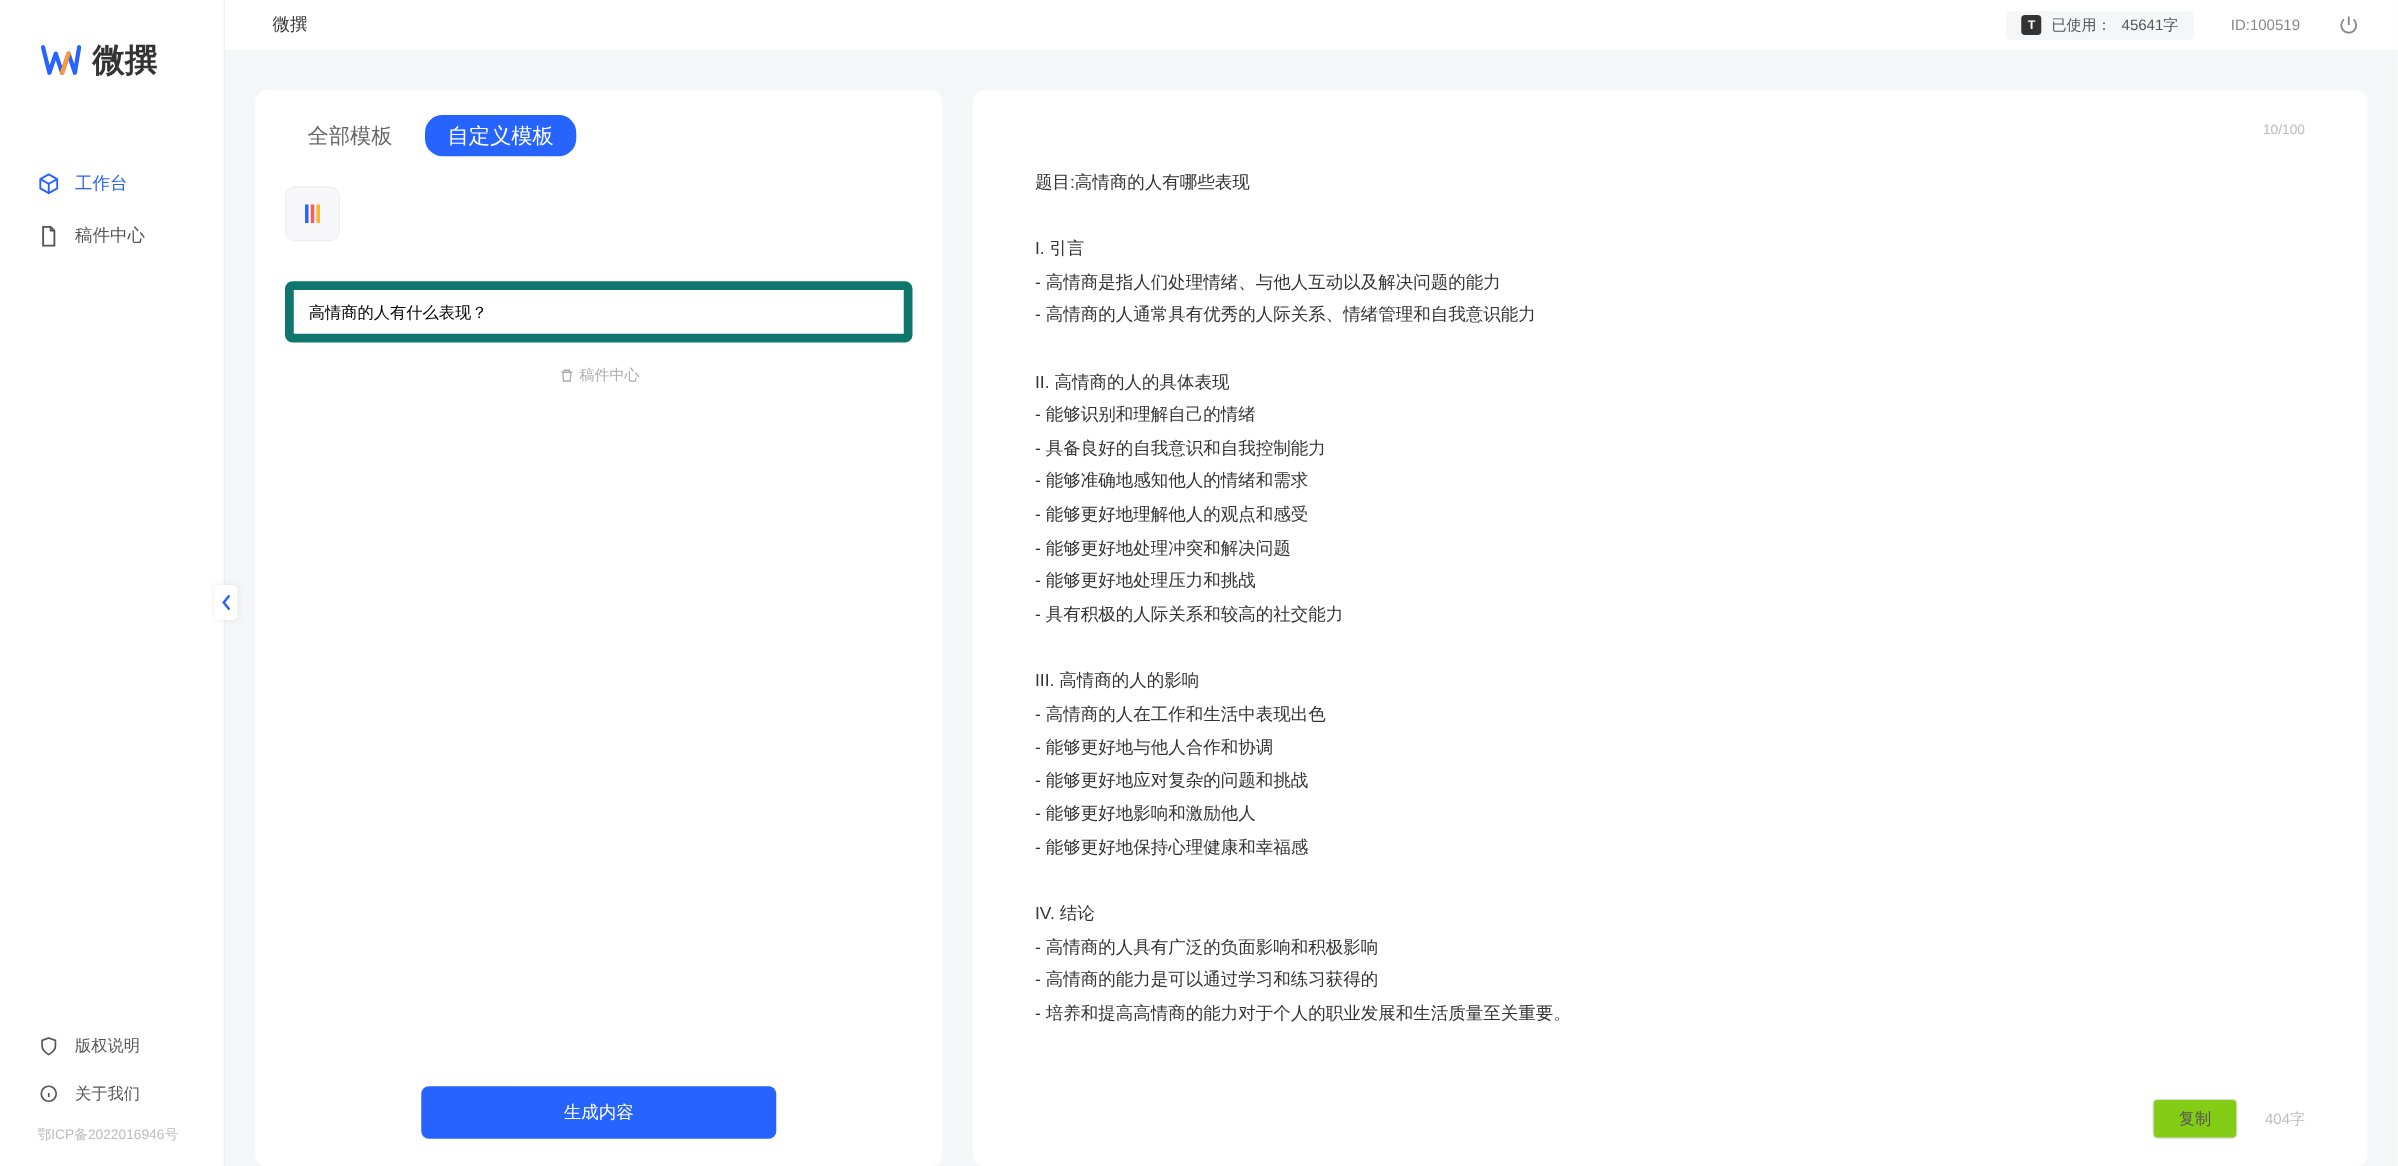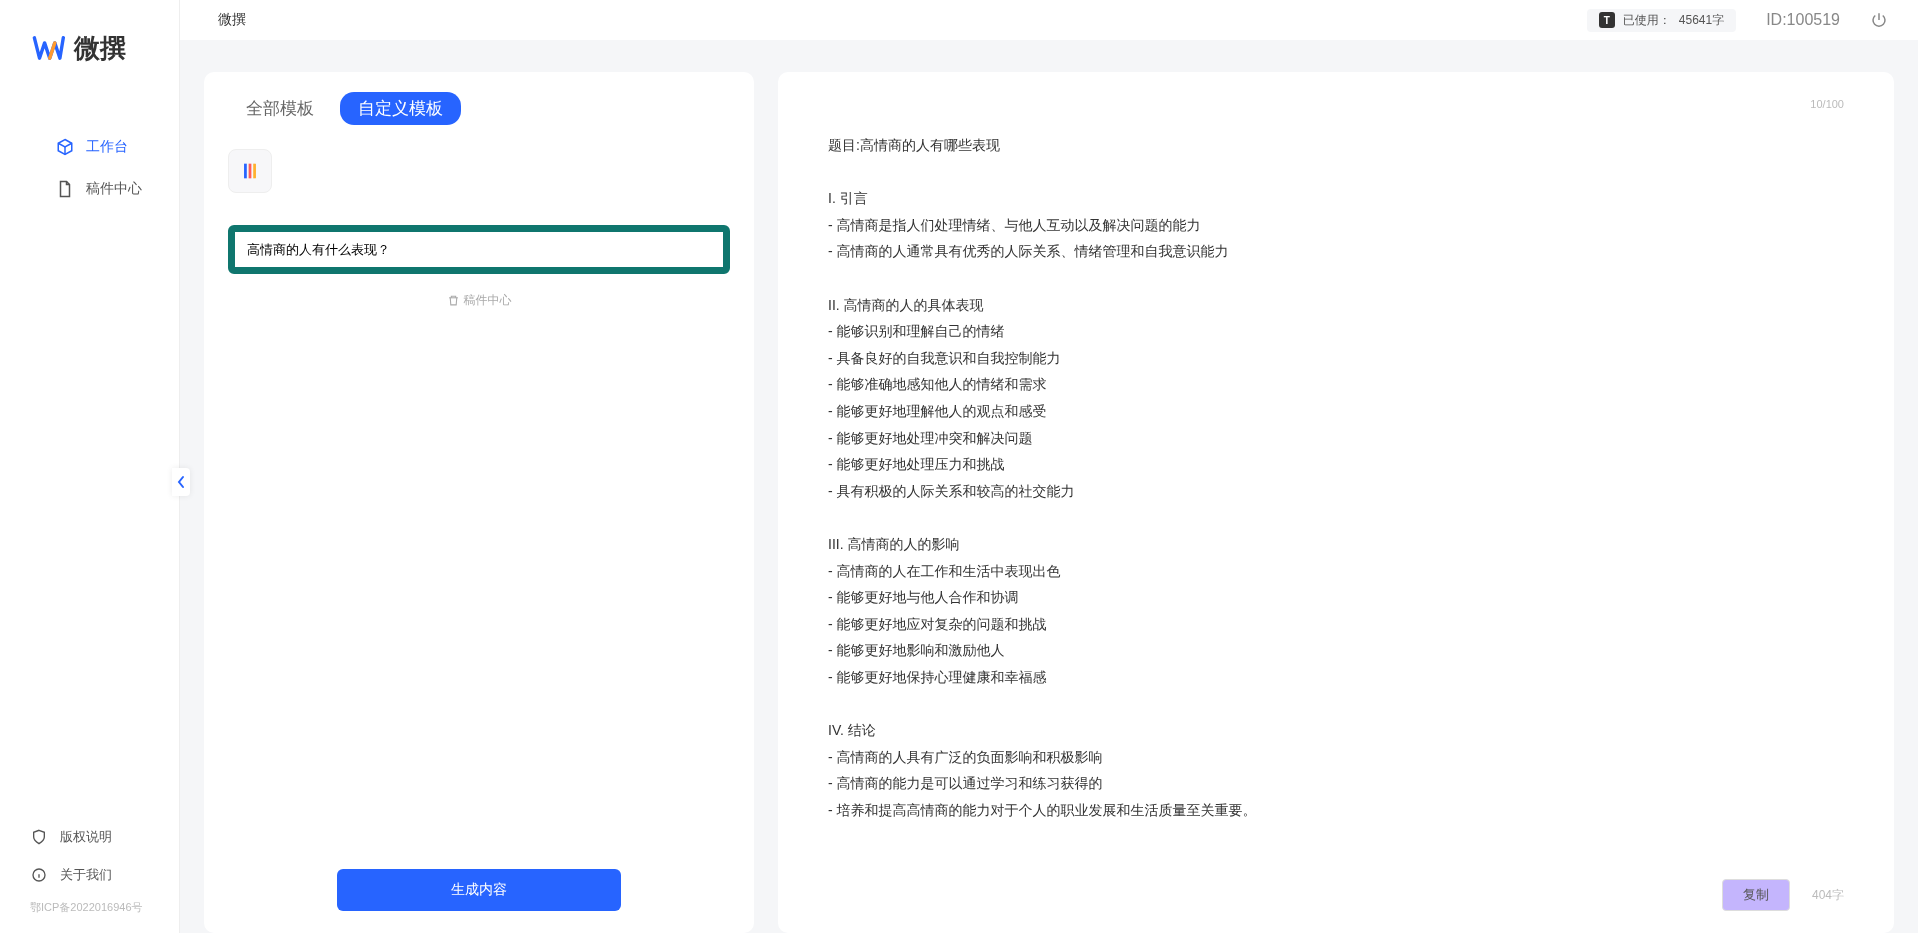--- a/index.html
+++ b/index.html
@@ -3,39 +3,39 @@
 <meta charset="utf-8">
 <style>
 * { margin: 0; padding: 0; box-sizing: border-box; }
 body { font-family: "PingFang SC", "Microsoft YaHei", sans-serif; background: #f5f6f8; color: #333; width: 1918px; height: 933px; overflow: hidden; }
 
 
 .sidebar { position: absolute; left: 0; top: 0; width: 180px; height: 100%; background: #fff; border-right: 1px solid #eee; padding-top: 30px; }
 .logo { display: flex; align-items: center; padding: 0 30px 30px; }
 .logo-mark { width: 36px; height: 36px; display: inline-flex; align-items: center; justify-content: center; margin-right: 8px; }
 .logo-text { font-size: 26px; font-weight: 700; }
-.nav { margin-top: 30px; margin-left: 26px; }
+.nav { margin-top: 30px; }
 .nav-item { display: flex; align-items: center; padding: 12px 30px; font-size: 14px; color: #555; cursor: pointer; }
 .nav-item.active { color: #2764ff; }
 .nav-item .icon { margin-right: 12px; width: 18px; height: 18px; display: inline-flex; align-items: center; justify-content: center; }
 .sidebar-bottom { position: absolute; bottom: 18px; left: 0; right: 0; }
 .sidebar-bottom .nav-item { padding: 10px 30px; font-size: 13px; }
 .icp { font-size: 11px; color: #bbb; padding: 6px 30px 0; }
 
 
 .collapse-btn { position: absolute; left: 172px; top: 468px; width: 18px; height: 28px; background: #fff; border-radius: 0 4px 4px 0; display: flex; align-items: center; justify-content: center; box-shadow: 0 0 6px rgba(0,0,0,0.08); cursor: pointer; }
 .collapse-btn svg { width: 10px; height: 14px; }
 
 
 .topbar { position: absolute; left: 180px; right: 0; top: 0; height: 40px; display: flex; align-items: center; justify-content: space-between; padding: 0 30px; background: #fff; font-size: 13px; }
 .topbar .brand { font-size: 14px; font-weight: 500; padding-left: 8px; }
 .topbar .right { display: flex; align-items: center; gap: 30px; }
 .usage { display: flex; align-items: center; gap: 8px; background: #f5f6f8; padding: 3px 12px; border-radius: 4px; font-size: 12px; color: #555; }
 .usage .t-icon { width: 16px; height: 16px; background: #333; color: #fff; border-radius: 3px; display: inline-flex; align-items: center; justify-content: center; font-size: 10px; font-weight: 700; }
-.userid { font-size: 16px; color: #888; }
+.userid { font-size: 12px; color: #888; }
 .power-icon { width: 18px; height: 18px; color: #888; cursor: pointer; }
 
 
 .main { position: absolute; left: 204px; right: 24px; top: 72px; bottom: 0; display: flex; gap: 24px; }
 .panel { background: #fff; border-radius: 10px; position: relative; }
 .left-panel { width: 550px; padding: 20px 0 0; display: flex; flex-direction: column; }
 .right-panel { flex: 1; padding: 30px 0 0; display: flex; flex-direction: column; }
 
 
 .tabs { display: flex; gap: 8px; padding: 0 24px 12px; }
@@ -58,21 +58,21 @@
 
 .generate-bar { margin-top: auto; padding: 20px 24px 22px; }
 .generate-btn { width: 284px; margin: 0 auto; display: block; background: #2764ff; color: #fff; border: none; padding: 12px 0; border-radius: 6px; font-size: 14px; cursor: pointer; }
 
 
 .output-title-row { position: relative; padding: 0 50px 10px; }
 .output-title { text-align: center; font-size: 26px; font-family: "Songti SC", SimSun, serif; font-weight: 500; color: #222; }
 .title-count { position: absolute; right: 50px; bottom: 2px; font-size: 11px; color: #bbb; }
 .output-body { padding: 20px 50px 10px; font-size: 14px; line-height: 1.9; color: #333; white-space: pre-line; overflow-y: auto; flex: 1; }
 .output-footer { padding: 14px 50px 22px; display: flex; justify-content: flex-end; align-items: center; gap: 22px; }
-.copy-btn { border: 1px solid #ddd; background: #c4b5fd; padding: 6px 20px; border-radius: 4px; font-size: 13px; color: #555; cursor: pointer; }
+.copy-btn { border: 1px solid #ddd; background: #84cc16; padding: 6px 20px; border-radius: 4px; font-size: 13px; color: #555; cursor: pointer; }
 .char-count { font-size: 12px; color: #bbb; }
 </style>
 </head>
 <body>
 
 <div class="sidebar">
   <div class="logo">
     <span class="logo-mark">
       <svg viewBox="0 0 40 40" width="34" height="34">
         <path d="M4 8 L10 32 L16 14 L22 32 L28 14 L34 32 L38 8" fill="none" stroke="#2764ff" stroke-width="4" stroke-linecap="round" stroke-linejoin="round"></path>

